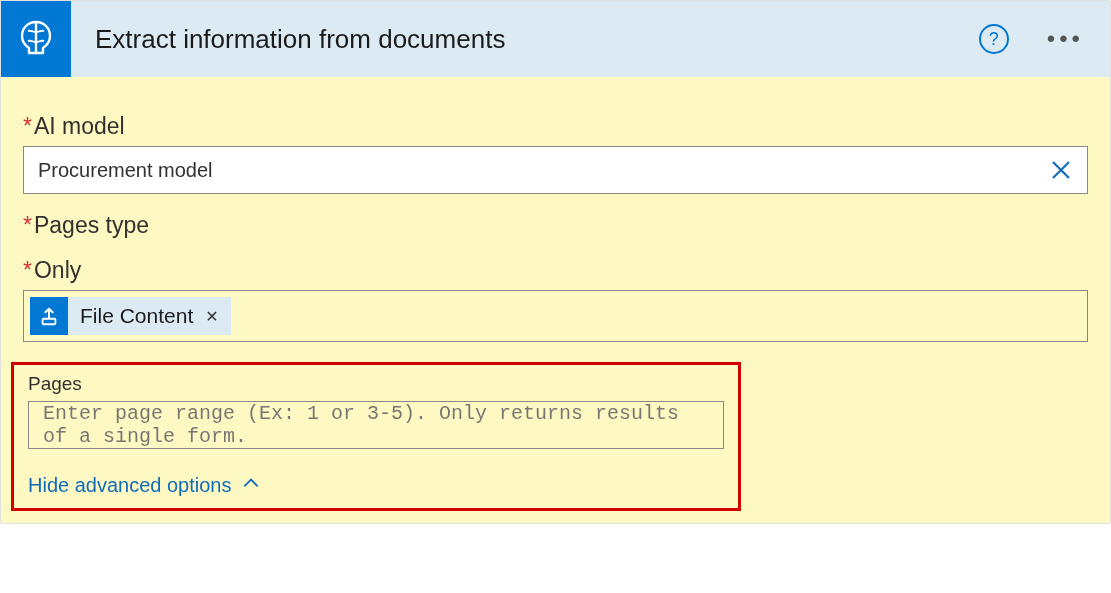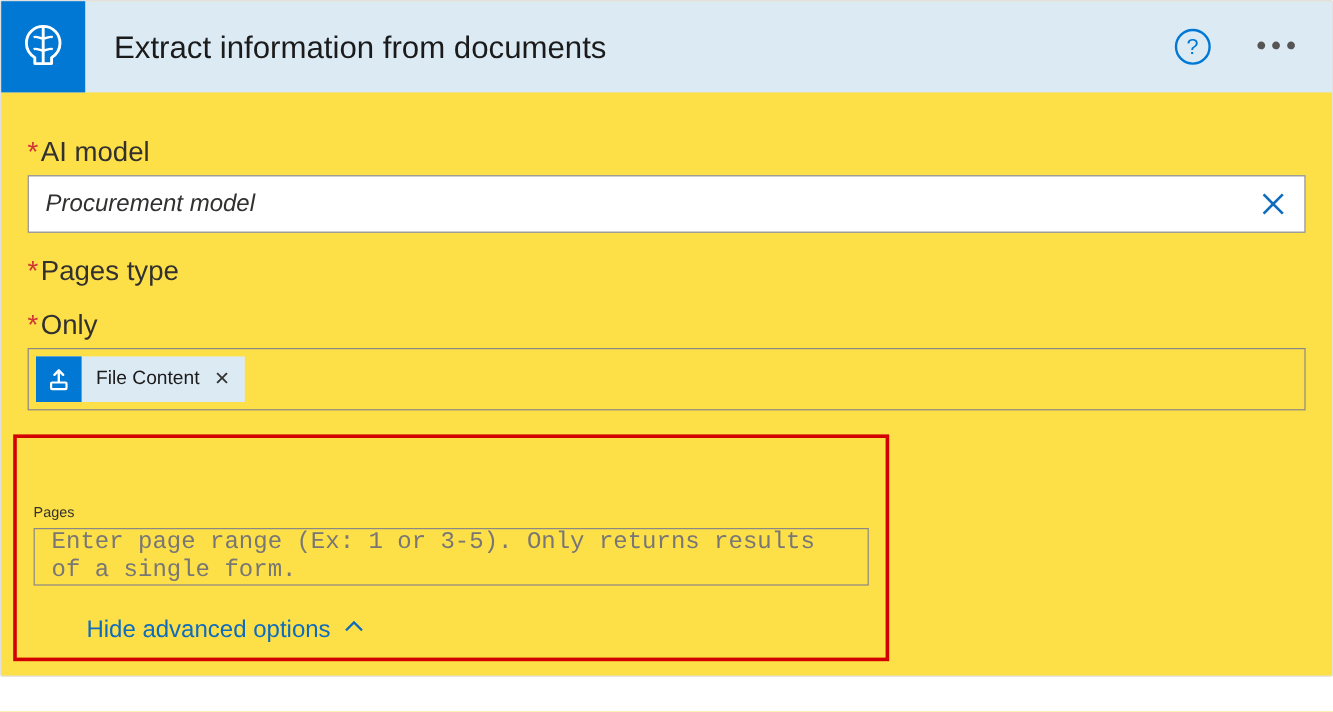--- a/index.html
+++ b/index.html
@@ -7,21 +7,21 @@
     font-family: "Segoe UI", Arial, sans-serif;
     width: 1111px;
     height: 593px;
     background: #fff;
     color: #323130;
     font-size: 18px;
   }
   .card {
     border: 1px solid #e1e1e1;
     border-radius: 2px;
-    background: #fde047;
+    background: #fef9c3;
   }
   .header {
     display: flex;
     align-items: center;
     background: #dceaf4;
     height: 76px;
     padding: 0 18px 0 0;
     gap: 14px;
   }
   .header .icon-tile {
@@ -70,21 +70,20 @@
   .field {
     border: 1px solid #8a8886;
     width: 100%;
     height: 48px;
     display: flex;
     align-items: center;
     padding: 0 14px;
     font-size: 20px;
     color: #323130;
     background: #fff;
-    font-style: italic;
   }
   .field .grow { flex: 1; }
   .field .close-icon svg { display: block; }
   .field .chevron svg { display: block; }
   .form-field {
     border: 1px solid #8a8886;
     width: 100%;
     padding: 6px;
     display: flex;
     align-items: center;
@@ -99,59 +98,57 @@
   }
   .pill .pill-icon {
     width: 38px;
     height: 38px;
     background: #0078d4;
     display: flex;
     align-items: center;
     justify-content: center;
   }
   .pill .pill-label {
-    font-size: 16px;
+    font-size: 21px;
     color: #1b1b1b;
   }
   .pill .pill-close {
     font-size: 16px;
     color: #333;
   }
   .highlight-box {
     border: 3px solid #d20000;
     padding: 8px 14px 10px 14px;
     margin-top: 20px;
     width: 730px;
     margin-left: -12px;
   }
   .highlight-box .hb-label {
-    font-size: 12px;
+    font-size: 19px;
     color: #323130;
     margin-bottom: 6px;
-    margin-top: 47px;
   }
   .pages-input {
     width: 100%;
     height: 48px;
     border: 1px solid #8a8886;
     padding: 0 14px;
     font-size: 20px;
     color: #797775;
     display: flex;
     align-items: center;
     font-family: Liberation Mono, monospace;
   }
   .link-row {
     display: flex;
     align-items: center;
     gap: 10px;
     margin-top: 24px;
     color: #0f6cbd;
     font-size: 20px;
-    margin-left: 44px;
   }
 </style>
 </head>
 <body>
 
 <div class="card">
   <div class="header">
     <div class="icon-tile">
       <svg width="40" height="40" viewBox="0 0 40 40">
         <path d="M20 3 C12 3 6 9 6 17 C6 23 10 27 13 29 L13 34 L27 34 L27 29 C30 27 34 23 34 17 C34 9 28 3 20 3 Z M20 3 L20 34" stroke="#fff" stroke-width="2.4" fill="none" stroke-linejoin="round"></path>

